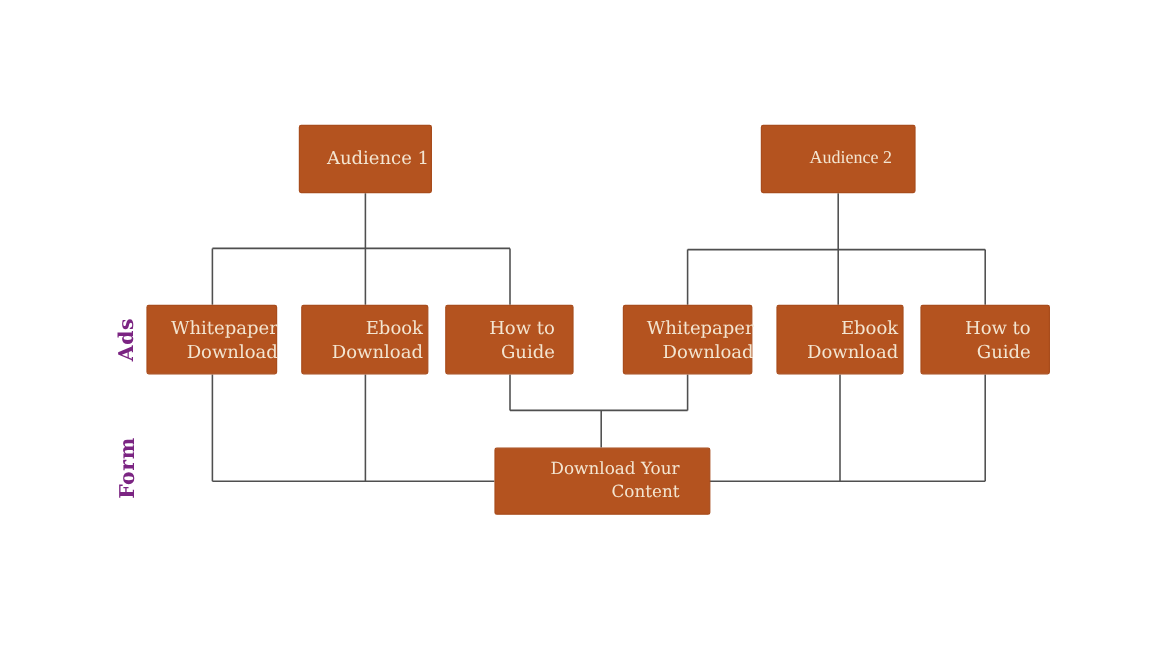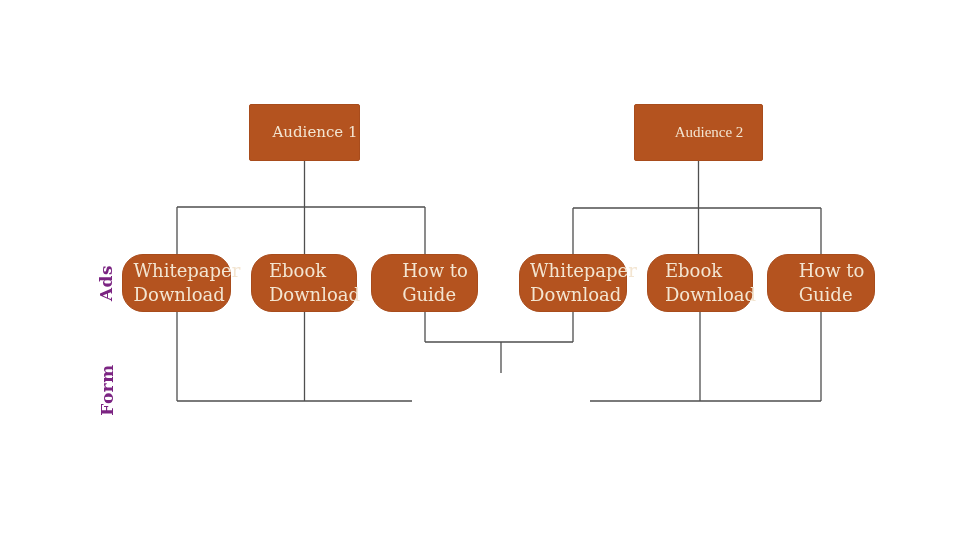--- a/index.html
+++ b/index.html
@@ -31,31 +31,31 @@
   }
   .node {
     position: absolute;
     background: var(--node-fill);
     border: 1px solid var(--node-border);
     border-radius: 2px;
     color: var(--node-text);
     display: flex;
     align-items: center;
     justify-content: center;
-    text-align: left;
+    text-align: right;
     box-sizing: border-box;
     z-index: 2;
     padding-left: 21px;
   }
   .node .label {
     white-space: pre-line;
     line-height: 1.35;
   }
   .node.audience { font-size: 15px; }
-  .node.ad { font-size: 18px; border-radius: 21px; }
+  .node.ad { font-size: 15px; }
   .node.form-node { font-size: 14px; }
   .row-label {
     position: absolute;
     color: var(--row-label);
     font-weight: bold;
     font-size: 17px;
     white-space: nowrap;
     transform: translate(-50%, -50%) rotate(-90deg);
     letter-spacing: 0.5px;
     z-index: 2;
@@ -113,14 +113,18 @@
   <div class="node ad" style="left:647px; top:254px; width:106px; height:58px;">
     <span class="label">Ebook
 Download</span>
   </div>
 
   <div class="node ad" style="left:767px; top:254px; width:108px; height:58px;">
     <span class="label">How to
 Guide</span>
   </div>
 
+  <div class="node form-node" style="left:412px; top:373px; width:180px; height:56px;">
+    <span class="label">Download Your
+Content</span>
+  </div>
 
 </div>
 
 </body></html>

